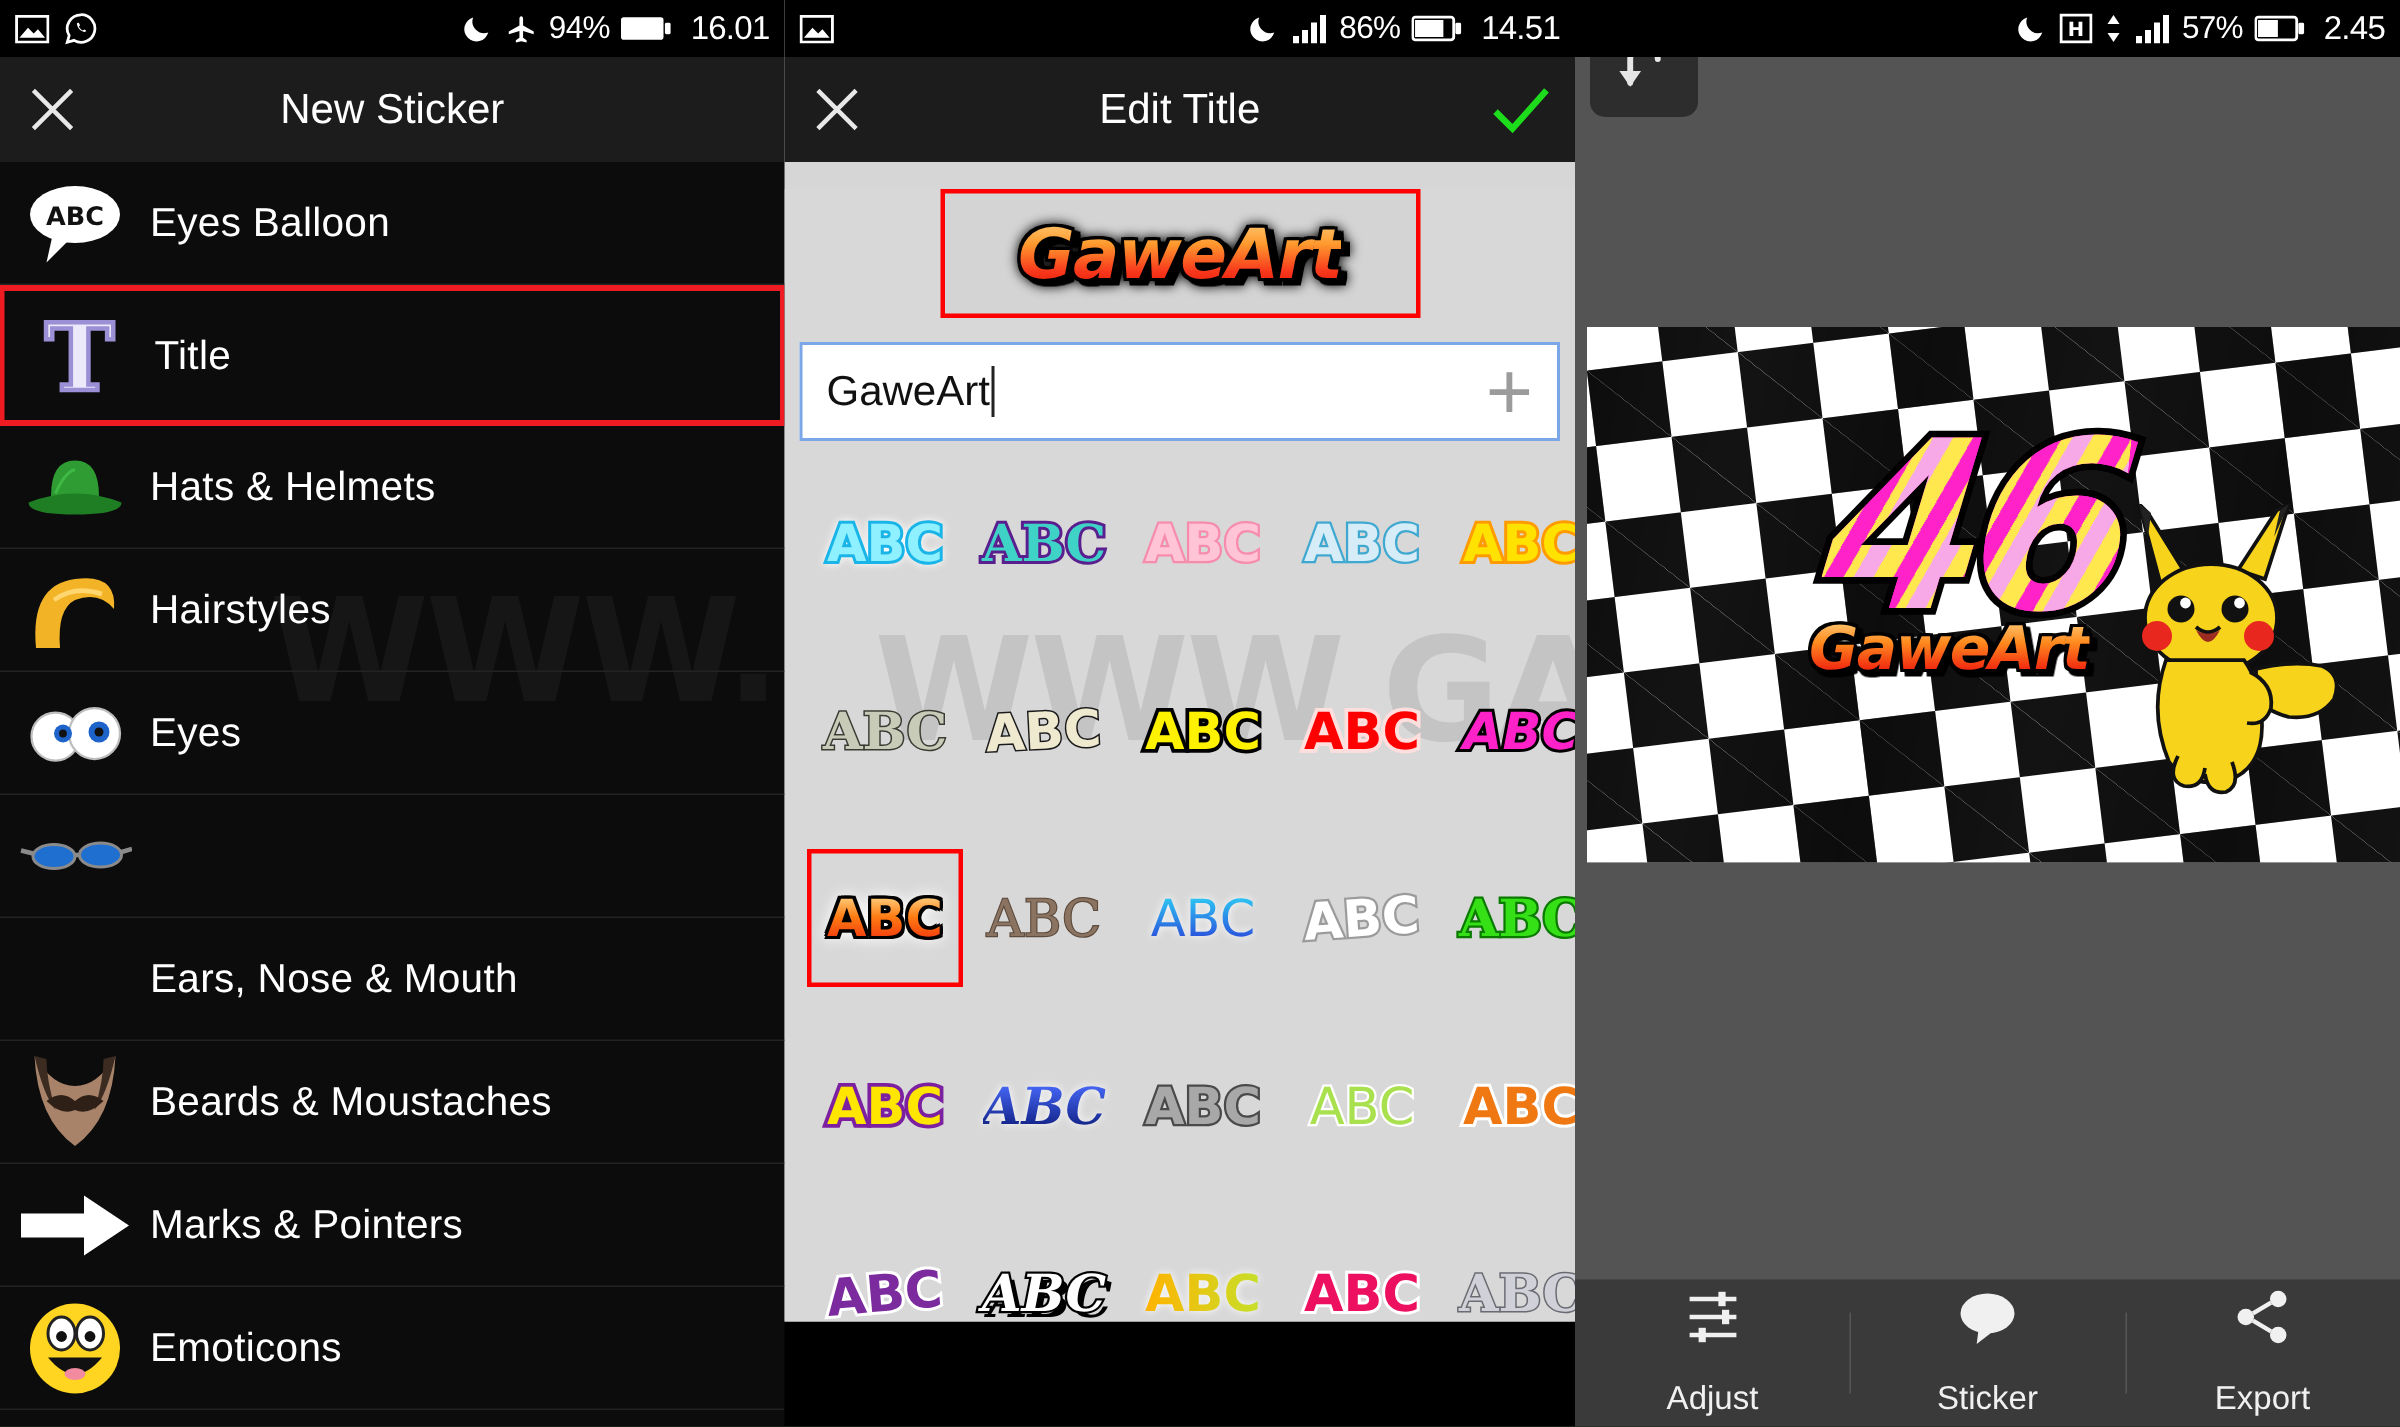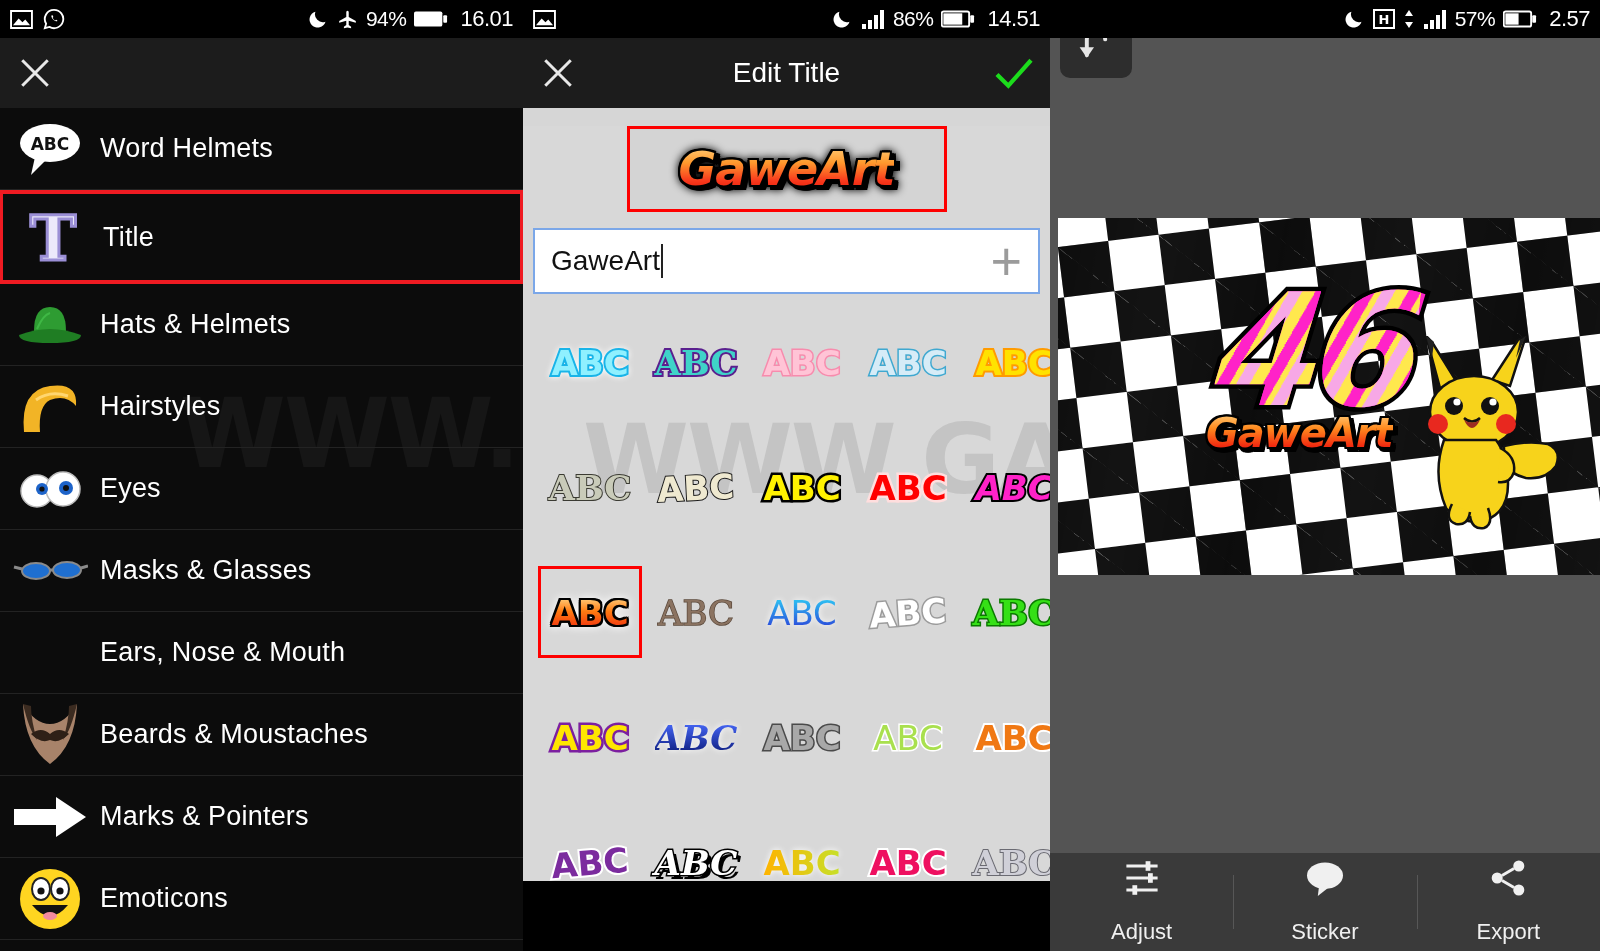--- a/index.html
+++ b/index.html
@@ -232,35 +232,36 @@
         <span class="clock">16.01</span>
       </div>
     </div>
 
     <div class="titlebar">
       <div class="tb-x">
         <svg width="34" height="34" viewBox="0 0 24 24">
             <path d="M3 3l18 18M21 3L3 21" stroke="#e8e8e8" stroke-width="2.1"></path>
           </svg>
       </div>
+      <div class="tb-title">New Sticker</div>
     </div>
 
     <div class="watermark dark">WWW.GAWEART.COM</div>
 
     <div class="menu-list">
 
       <div class="menu-item">
         <div class="mi-icon">
           <svg width="66" height="56" viewBox="0 0 66 56">
             <ellipse cx="33" cy="22" rx="30" ry="19" fill="#fff"></ellipse>
             <path d="M18 36 L14 54 L30 38 Z" fill="#fff"></path>
             <text x="33" y="29" font-size="17" font-weight="700" text-anchor="middle" fill="#111" font-family="DejaVu Sans">ABC</text>
           </svg>
         </div>
-        <div class="mi-label">Word Helmets</div>
+        <div class="mi-label">Eyes Balloon</div>
       </div>
 
       <div class="menu-item selected">
         <div class="mi-icon">
           <svg width="64" height="66" viewBox="0 0 64 66">
             <text x="32" y="56" font-size="62" font-weight="700" text-anchor="middle" fill="#ece9fb" stroke="#9b8fd6" stroke-width="3" font-family="DejaVu Serif">T</text>
           </svg>
         </div>
         <div class="mi-label">Title</div>
       </div>
@@ -303,21 +304,20 @@
       <div class="menu-item">
         <div class="mi-icon">
           <svg width="76" height="32" viewBox="0 0 76 32">
             <ellipse cx="24" cy="16" rx="14" ry="8" fill="#1f6fd0" stroke="#8a8a8a" stroke-width="2"></ellipse>
             <ellipse cx="55" cy="15" rx="14" ry="8" fill="#1f6fd0" stroke="#8a8a8a" stroke-width="2"></ellipse>
             <path d="M38 15h3" stroke="#8a8a8a" stroke-width="3"></path>
             <path d="M10 14 L2 12" stroke="#8a8a8a" stroke-width="3"></path>
             <path d="M69 13 L76 11" stroke="#8a8a8a" stroke-width="3"></path>
           </svg>
         </div>
-        <div class="mi-label">Masks &amp; Glasses</div>
       </div>
 
       <div class="menu-item">
         <div class="mi-icon"></div>
         <div class="mi-label">Ears, Nose &amp; Mouth</div>
       </div>
 
       <div class="menu-item">
         <div class="mi-icon">
           <svg width="70" height="70" viewBox="0 0 70 70">
@@ -548,21 +548,21 @@
             </svg>
         </span>
         <span class="pct">57%</span>
         <span class="ico">
           <svg width="34" height="18" viewBox="0 0 36 18">
               <rect x="0.8" y="1" width="29" height="16" rx="2" fill="none" stroke="#fff" stroke-width="2"></rect>
               <rect x="2.5" y="3" width="14" height="12" fill="#fff"></rect>
               <rect x="31" y="5" width="4" height="8" rx="1" fill="#fff"></rect>
             </svg>
         </span>
-        <span class="clock">2.57</span>
+        <span class="clock">2.45</span>
       </div>
     </div>
 
     <div class="undo-btn">
       <svg width="42" height="42" viewBox="0 0 32 32">
         <path d="M9 26 V14 a7 7 0 0114 0" stroke="#e6e6e6" stroke-width="3" fill="none" stroke-linecap="round"></path>
         <path d="M9 28 L3.5 20 H14.5 Z" fill="#e6e6e6"></path>
       </svg>
     </div>
 

